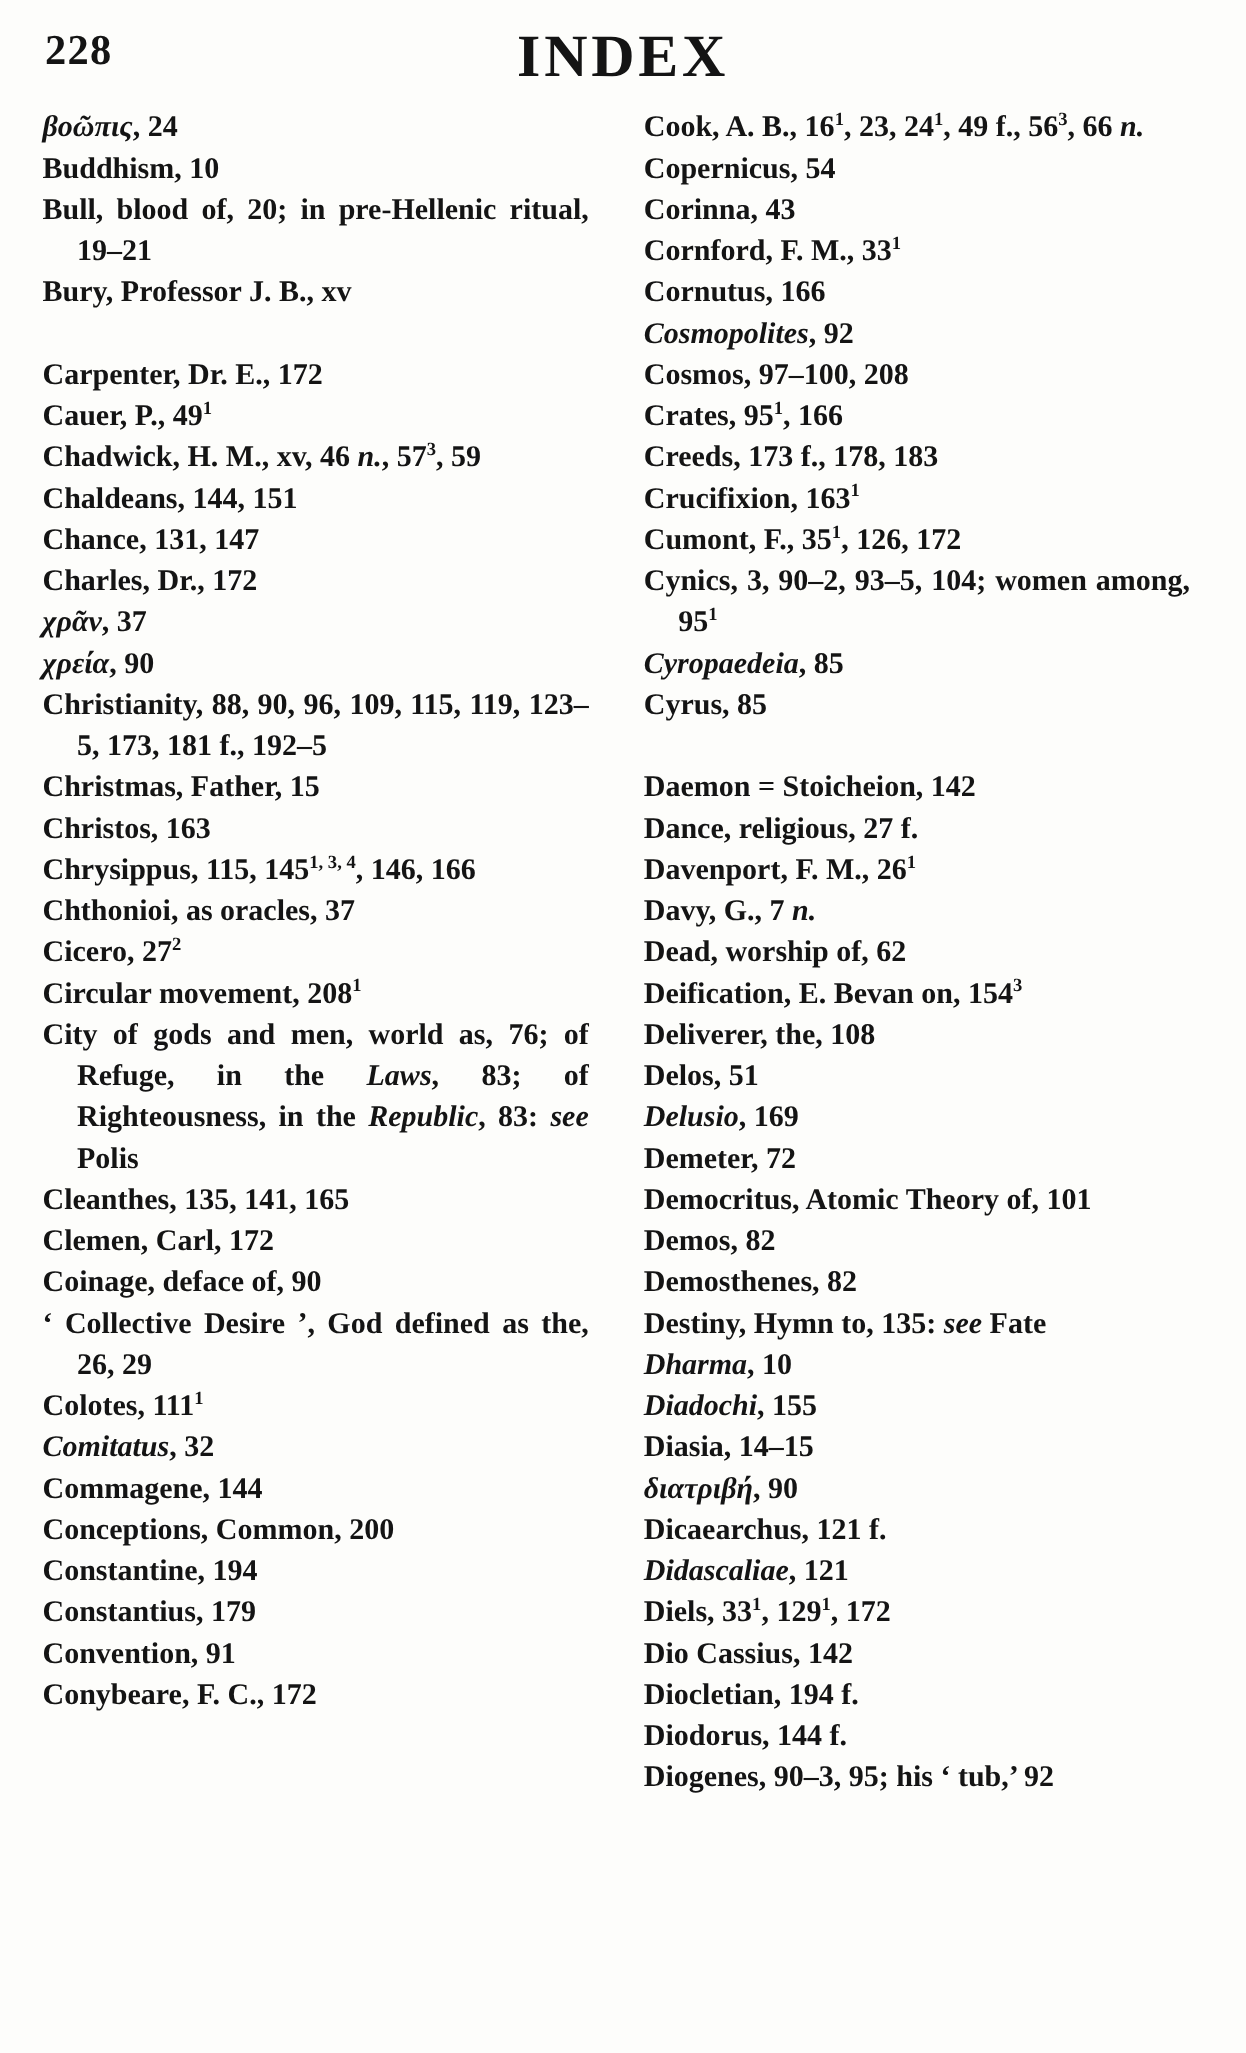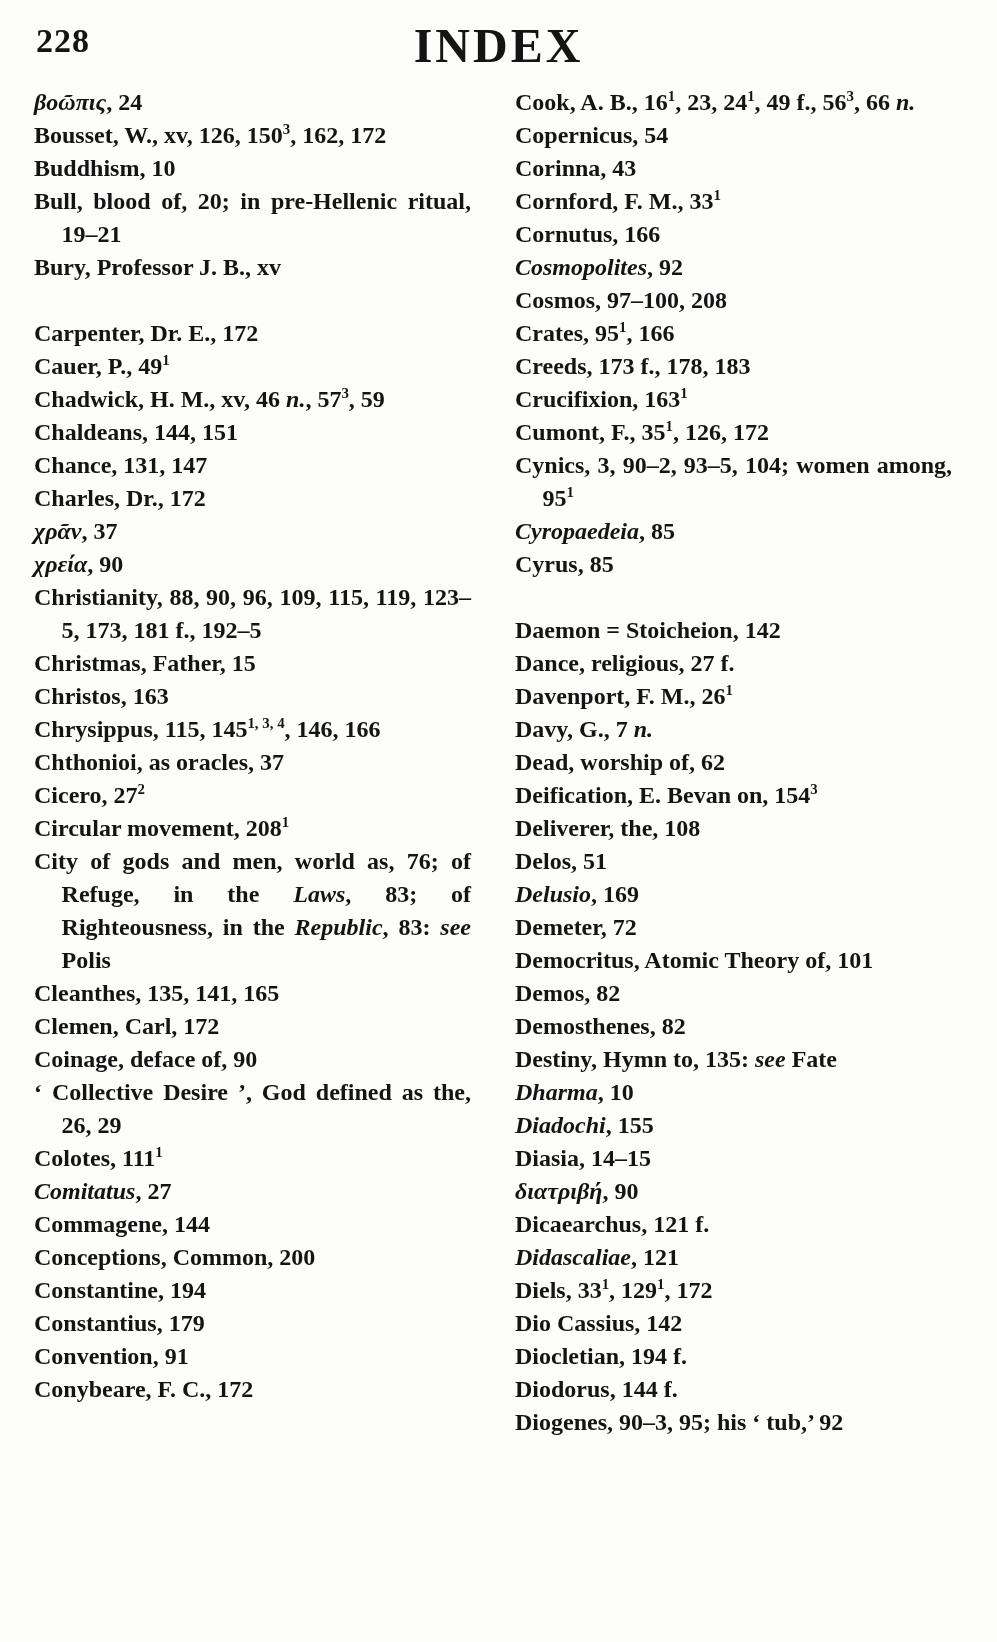--- a/index.html
+++ b/index.html
@@ -66,21 +66,20 @@
 <body>
 
 <div class="page">
   <div class="header">
     <div class="page-number">228</div>
     <div class="page-title">INDEX</div>
   </div>
   <div class="columns">
     <div class="col">
         <div class="entry"><span class="it">βοῶπις</span><span>, 24</span></div>
-        <div class="entry"><span>Bousset, W., xv, 126, 150</span><sup>3</sup><span>, 162, 172</span></div>
         <div class="entry"><span>Buddhism, 10</span></div>
         <div class="entry"><span>Bull, blood of, 20; in pre-Hellenic ritual, 19–21</span></div>
         <div class="entry"><span>Bury, Professor J. B., xv</span></div>
         <div class="entry gap"><span>Carpenter, Dr. E., 172</span></div>
         <div class="entry"><span>Cauer, P., 49</span><sup>1</sup></div>
         <div class="entry"><span>Chadwick, H. M., xv, 46 </span><span class="it">n.</span><span>, 57</span><sup>3</sup><span>, 59</span></div>
         <div class="entry"><span>Chaldeans, 144, 151</span></div>
         <div class="entry"><span>Chance, 131, 147</span></div>
         <div class="entry"><span>Charles, Dr., 172</span></div>
         <div class="entry"><span class="it">χρᾶν</span><span>, 37</span></div>
@@ -91,21 +90,21 @@
         <div class="entry"><span>Chrysippus, 115, 145</span><sup>1, 3, 4</sup><span>, 146, 166</span></div>
         <div class="entry"><span>Chthonioi, as oracles, 37</span></div>
         <div class="entry"><span>Cicero, 27</span><sup>2</sup></div>
         <div class="entry"><span>Circular movement, 208</span><sup>1</sup></div>
         <div class="entry"><span>City of gods and men, world as, 76; of Refuge, in the </span><span class="it">Laws</span><span>, 83; of Righteousness, in the </span><span class="it">Republic</span><span>, 83: </span><span class="it">see</span><span> Polis</span></div>
         <div class="entry"><span>Cleanthes, 135, 141, 165</span></div>
         <div class="entry"><span>Clemen, Carl, 172</span></div>
         <div class="entry"><span>Coinage, deface of, 90</span></div>
         <div class="entry"><span>‘ Collective Desire ’, God defined as the, 26, 29</span></div>
         <div class="entry"><span>Colotes, 111</span><sup>1</sup></div>
-        <div class="entry"><span class="it">Comitatus</span><span>, 27</span></div>
+        <div class="entry"><span class="it">Comitatus</span><span>, 32</span></div>
         <div class="entry"><span>Commagene, 144</span></div>
         <div class="entry"><span>Conceptions, Common, 200</span></div>
         <div class="entry"><span>Constantine, 194</span></div>
         <div class="entry"><span>Constantius, 179</span></div>
         <div class="entry"><span>Convention, 91</span></div>
         <div class="entry"><span>Conybeare, F. C., 172</span></div>
       </div>
     <div class="col">
         <div class="entry"><span>Cook, A. B., 16</span><sup>1</sup><span>, 23, 24</span><sup>1</sup><span>, 49 f., 56</span><sup>3</sup><span>, 66 </span><span class="it">n.</span></div>
         <div class="entry"><span>Copernicus, 54</span></div>

